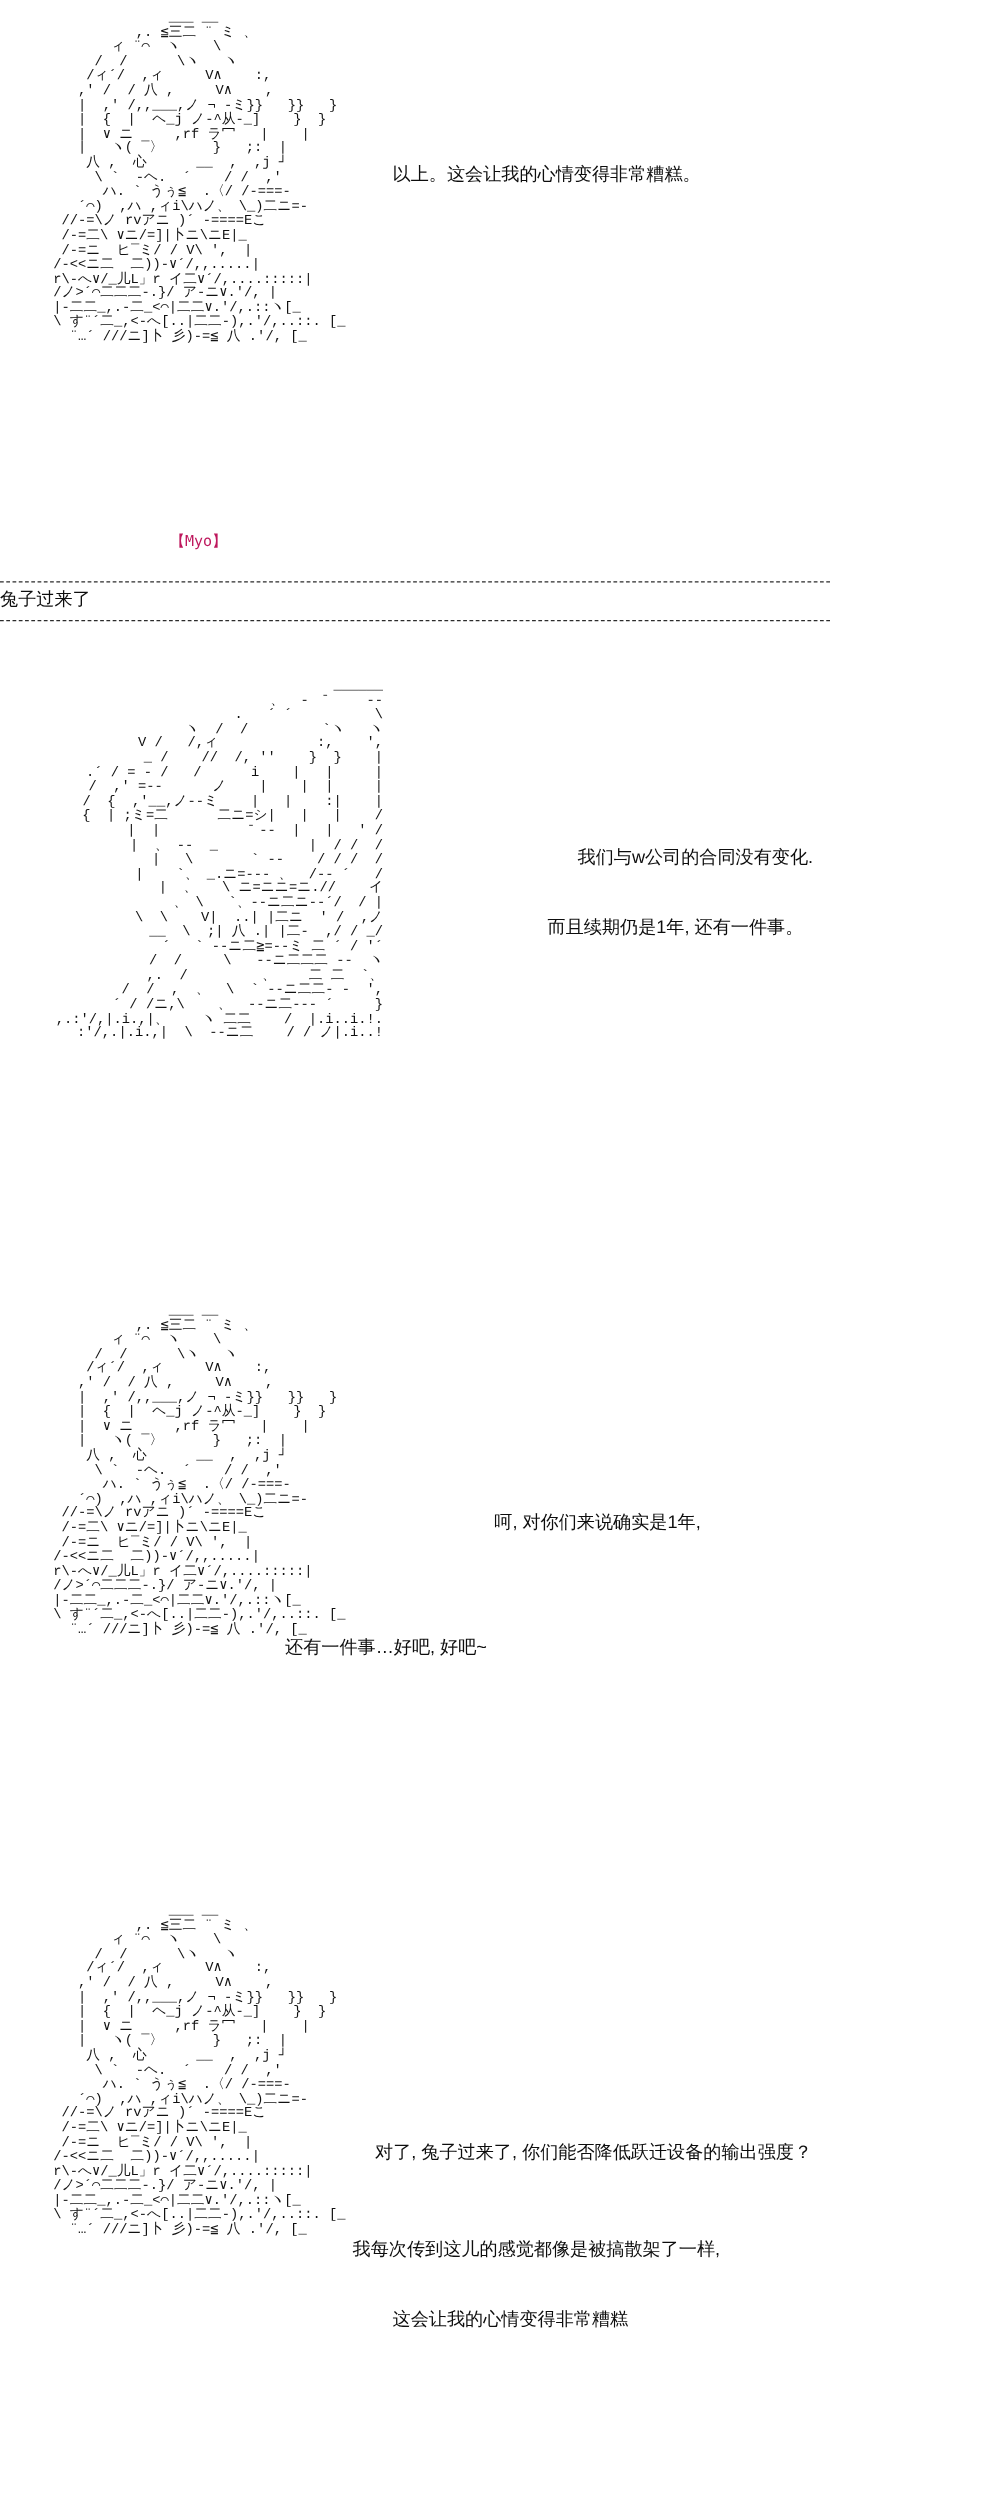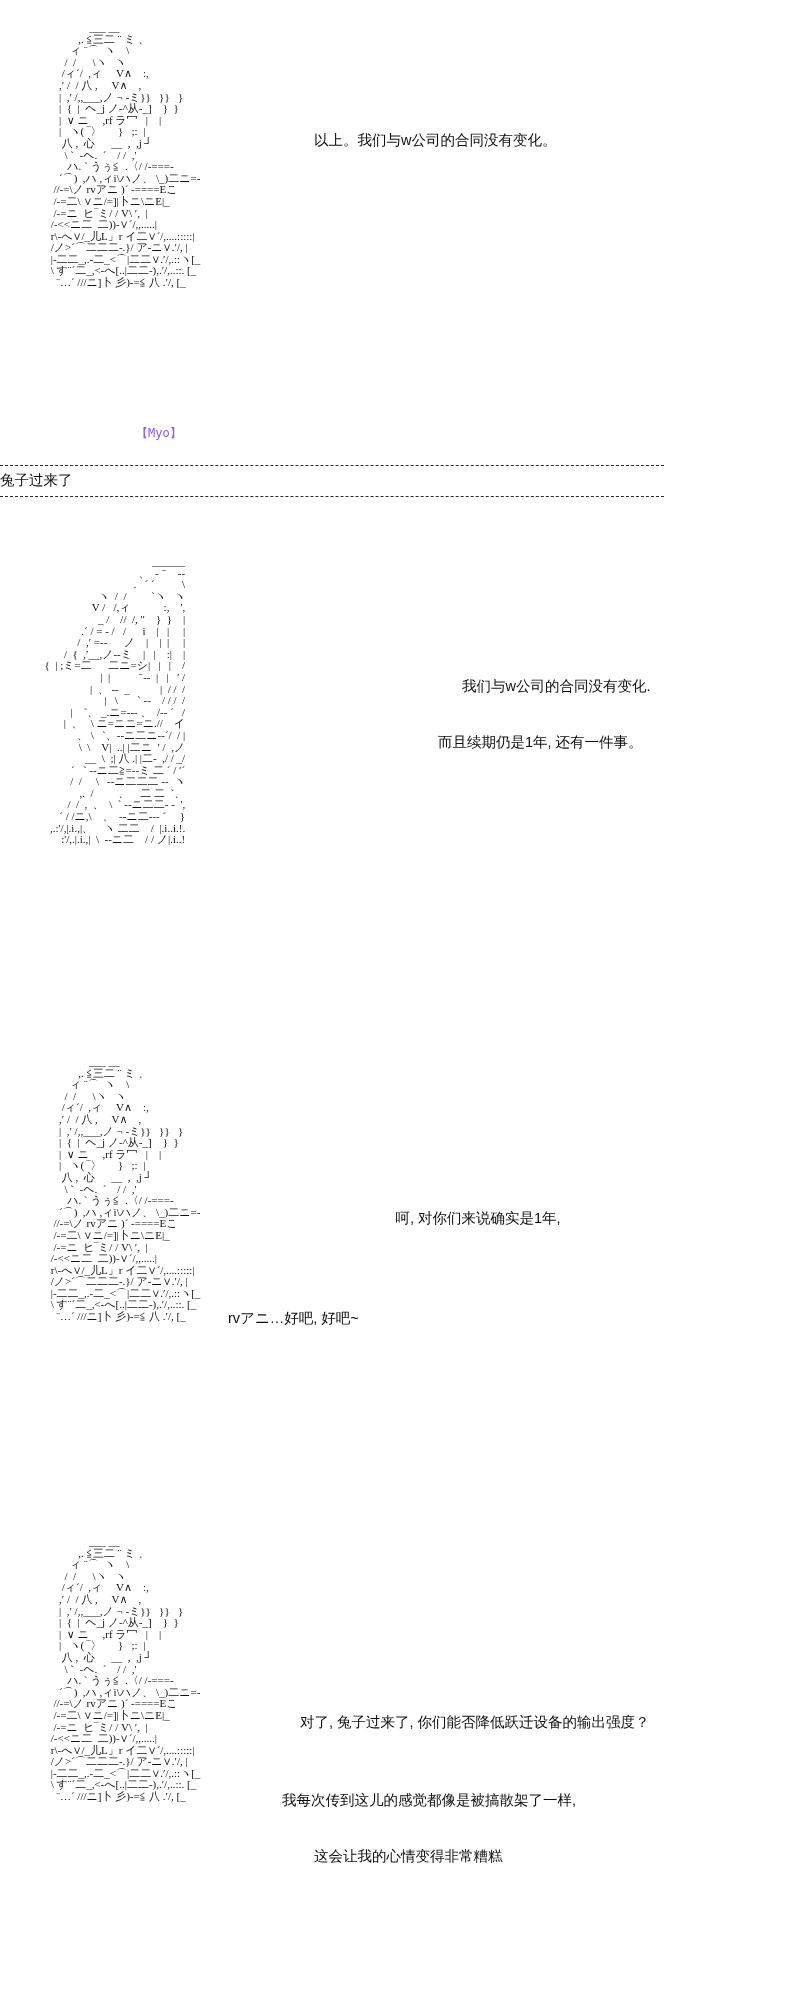--- a/index.html
+++ b/index.html
@@ -17,47 +17,47 @@
   }
 
   .page {
     position: relative;
     width: 800px;
     height: 2000px;
   }
 
   
   .aa {
-    font-family: Liberation Serif, serif;
+    font-family: Liberation Mono, monospace;
     font-size: 11px;
     line-height: 11.6px;
     white-space: pre;
     letter-spacing: 0px;
     color: #111111;
-    margin: 18px;
+    margin: 6px;
     -webkit-font-smoothing: none;
   }
 
   
   .scene {
     position: relative;
     display: block;
   }
   .line {
     white-space: pre;
     font-size: 14.5px;
     line-height: 17px;
     color: #0d0d0d;
     font-family: "Liberation Sans", "DejaVu Sans", sans-serif;
   }
 
   .name-tag {
     font-family: "DejaVu Sans Mono", "Liberation Mono", monospace;
     font-size: 12px;
-    color: #8b5cf6;
+    color: #be185d;
     white-space: pre;
   }
 
   
   .rule {
     border: 0;
     border-top: 1px dashed #2b2b2b;
     height: 0;
     margin: 0;
     width: 100%;
@@ -96,21 +96,21 @@
   //-=\ノ rvアニ )´ -====Eこ
   /-=二\ ∨ニ/=]|卜ニ\ニE|_
   /-=ニ  ヒ‾ミ/ / V\ ′,  |
  /-&lt;&lt;ニ二  二))-∨´/,,.....|
  r\-へ∨/_儿L」r イ二∨´/,....:::::|
  /ノ&gt;´⌒二二二-.}/ ア-ニ∨.′/, |
  |-二二_,.-二_&lt;⌒|二二∨.′/,.::ヽ[_
  \ す¨´二_,&lt;‐へ[..|二二-),.′/,..::. [_
    ¨…´ ///ニ]卜 彡)-=≦ 八 .′/, [_</pre>
     <div class="abs" style="left:314px; top:128px; width:470px;">
-      <div class="line">以上。我们与w公司的合同没有变化。</div>
+      <div class="line">以上。这会让我的心情变得非常糟糕。</div>
     </div>
     <div class="abs name-tag" style="left:136px; top:421px;">【Myo】</div>
   </div>
 
   <div class="abs" style="left:0px; top:465px; width:664px;">
     <hr class="rule">
     <div class="narration">兔子过来了</div>
     <hr class="rule">
   </div>
 
@@ -169,21 +169,21 @@
  /-&lt;&lt;ニ二  二))-∨´/,,.....|
  r\-へ∨/_儿L」r イ二∨´/,....:::::|
  /ノ&gt;´⌒二二二-.}/ ア-ニ∨.′/, |
  |-二二_,.-二_&lt;⌒|二二∨.′/,.::ヽ[_
  \ す¨´二_,&lt;‐へ[..|二二-),.′/,..::. [_
    ¨…´ ///ニ]卜 彡)-=≦ 八 .′/, [_</pre>
     <div class="abs" style="left:268px; top:172px; width:420px;text-align:center;">
       <div class="line">呵, 对你们来说确实是1年,</div>
     </div>
     <div class="abs" style="left:228px; top:272px; width:420px;">
-      <div class="line">rvアニ…好吧, 好吧~</div>
+      <div class="line">还有一件事…好吧, 好吧~</div>
     </div>
   </div>
 
   <div class="abs scene" style="left:0px; top:1518px; width:800px;">
     <pre class="aa abs" style="left:30px; top:0px;">               ___ __
            ,. ≦三二 ¨ ミ 、
         ィ ¨⌒  ヽ    \
       /  /      \ヽ   ヽ
      /ィ´/  ,ィ     V∧    :,
     ,′ /  / 八 ,     V∧    ,

